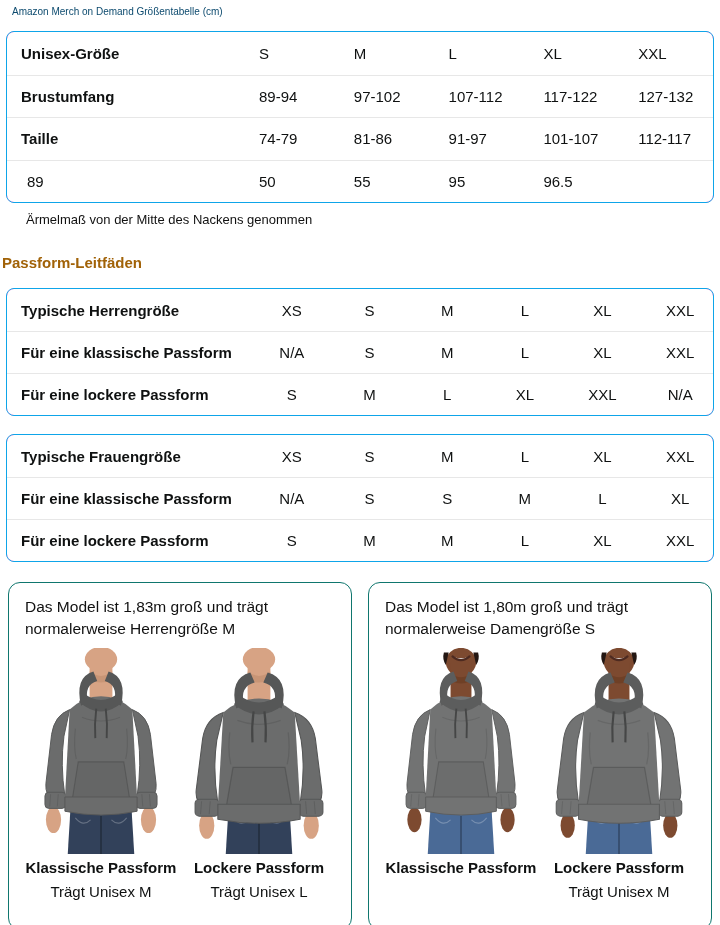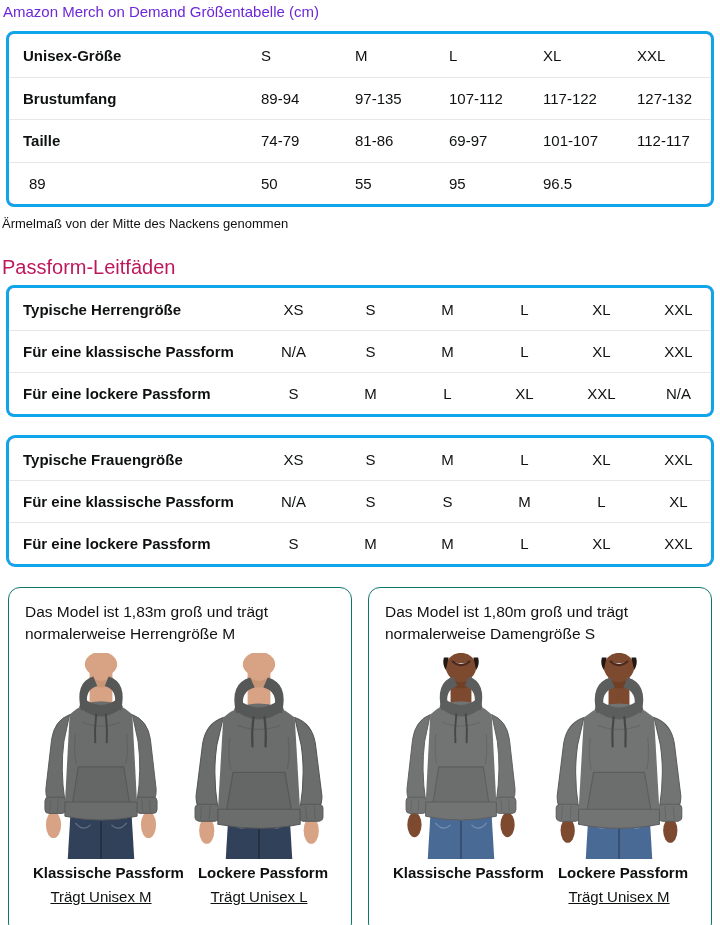--- a/index.html
+++ b/index.html
@@ -4,28 +4,28 @@
 <style>
   * { margin:0; padding:0; box-sizing:border-box; }
   html,body { width:720px; background:#fff; }
   body {
     height:925px;
     font-family:"Liberation Sans", sans-serif;
     color:#0f1111;
     overflow:hidden;
   }
   .page-title {
-    font-size:15px;
+    font-size:10px;
     line-height:20px;
-    padding:2px 0 0 3px;
-    color:#6d28d9;
+    padding:2px 0 0 12px;
+    color:#0c4a6e;
   }
   
   .tbl {
-    border:3px solid #0ea5e9;
+    border:1px solid #0ea5e9;
     border-radius:8px;
     margin:9px 6px 0 6px;
     overflow:hidden;
     background:#a21caf;
   }
   .tbl-row {
     display:grid;
     align-items:center;
     border-top:1px solid #e7e7e7;
     background:#fff;
@@ -43,29 +43,31 @@
     font-size:15px;
     padding-left:20px;
     white-space:nowrap;
   }
   .fit-tbl .cell-val { padding-left:12px;text-align:center; }
   .footnote {
     font-size:13px;
     line-height:16px;
     padding:9px 0 0 2px;
     color:#111;
+    margin-left:24px;
   }
   .section-title {
-    font-size:20px;
+    font-size:15px;
     line-height:18px;
     padding:26px 0 0 2px;
-    color:#be185d;
-  }
-  .fit-tbl { margin-top:9px; }
-  .fit-tbl + .fit-tbl { margin-top:18px;border-radius:9px; }
+    color:#a16207;
+    font-weight:bold;
+  }
+  .fit-tbl { margin-top:16px; }
+  .fit-tbl + .fit-tbl { margin-top:18px; }
   
   .cards {
     display:flex;
     gap:16px;
     margin:20px 8px 0 8px;
   }
   .card {
     flex:1;
     border:1px solid #0f766e;
     border-radius:12px;
@@ -88,28 +90,26 @@
     text-align:center;
     min-width:0;
   }
   .photo-col svg.model { width:100%; height:206px; display:block; }
   .fit-label {
     font-size:15px;
     font-weight:700;
     line-height:19px;
     margin-top:4px;
     white-space:nowrap;
-    margin-left:8px;
   }
   .size-label {
     font-size:15px;
     line-height:19px;
     margin-top:5px;
     white-space:nowrap;
-    text-decoration:underline;
   }
 </style>
 </head>
 <body>
 
 <svg width="0" height="0" style="position:absolute" aria-hidden="true">
   <defs>
     <symbol id="g-hoodie" overflow="visible">
 
       <path d="M47,60 Q31,66 28,86 L22,138 Q21,151 30,153 L42,151 Q37,118 41,88 Z" fill="var(--hood)" stroke="var(--hood2)" stroke-width="1"></path>
@@ -169,30 +169,30 @@
     <div class="cell-label">Unisex-Größe</div>
     <div class="cell-val">S</div>
     <div class="cell-val">M</div>
     <div class="cell-val">L</div>
     <div class="cell-val">XL</div>
     <div class="cell-val">XXL</div>
   </div>
   <div class="tbl-row">
     <div class="cell-label">Brustumfang</div>
     <div class="cell-val">89-94</div>
-    <div class="cell-val">97-135</div>
+    <div class="cell-val">97-102</div>
     <div class="cell-val">107-112</div>
     <div class="cell-val">117-122</div>
     <div class="cell-val">127-132</div>
   </div>
   <div class="tbl-row">
     <div class="cell-label">Taille</div>
     <div class="cell-val">74-79</div>
     <div class="cell-val">81-86</div>
-    <div class="cell-val">69-97</div>
+    <div class="cell-val">91-97</div>
     <div class="cell-val">101-107</div>
     <div class="cell-val">112-117</div>
   </div>
   <div class="tbl-row">
     <div class="cell-val">89</div>
     <div class="cell-val">50</div>
     <div class="cell-val">55</div>
     <div class="cell-val">95</div>
     <div class="cell-val">96.5</div>
   </div>

